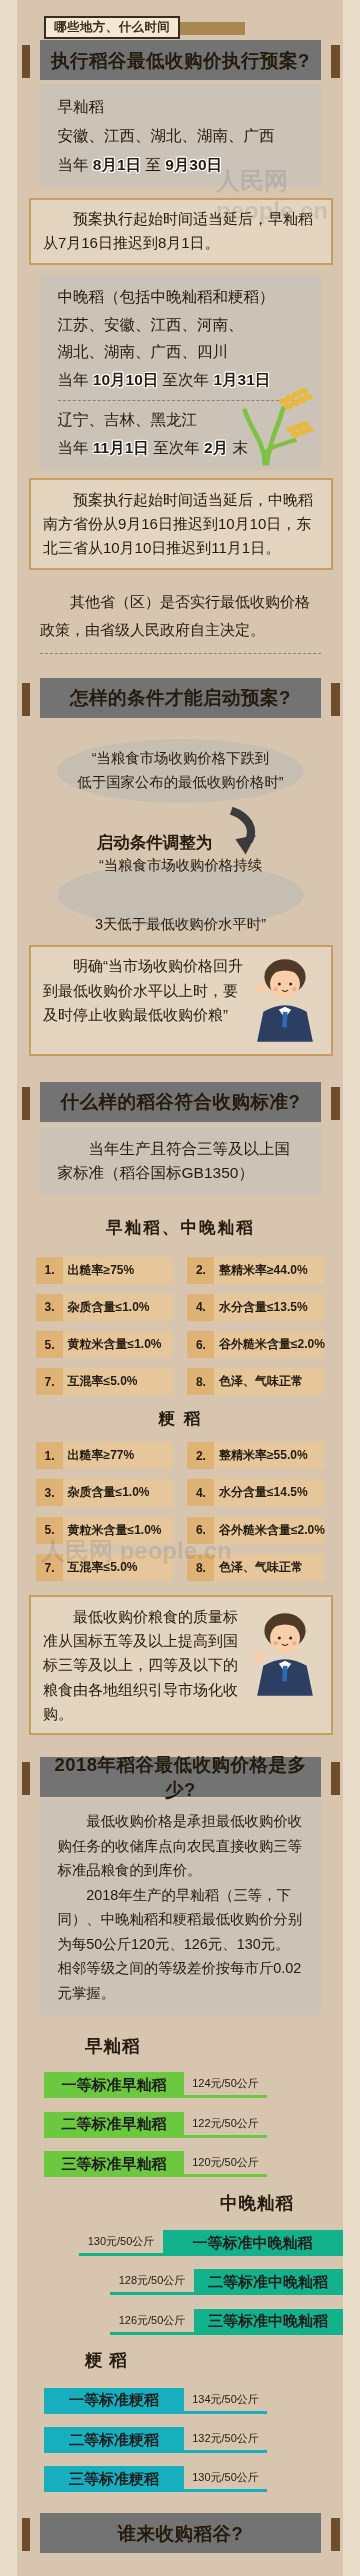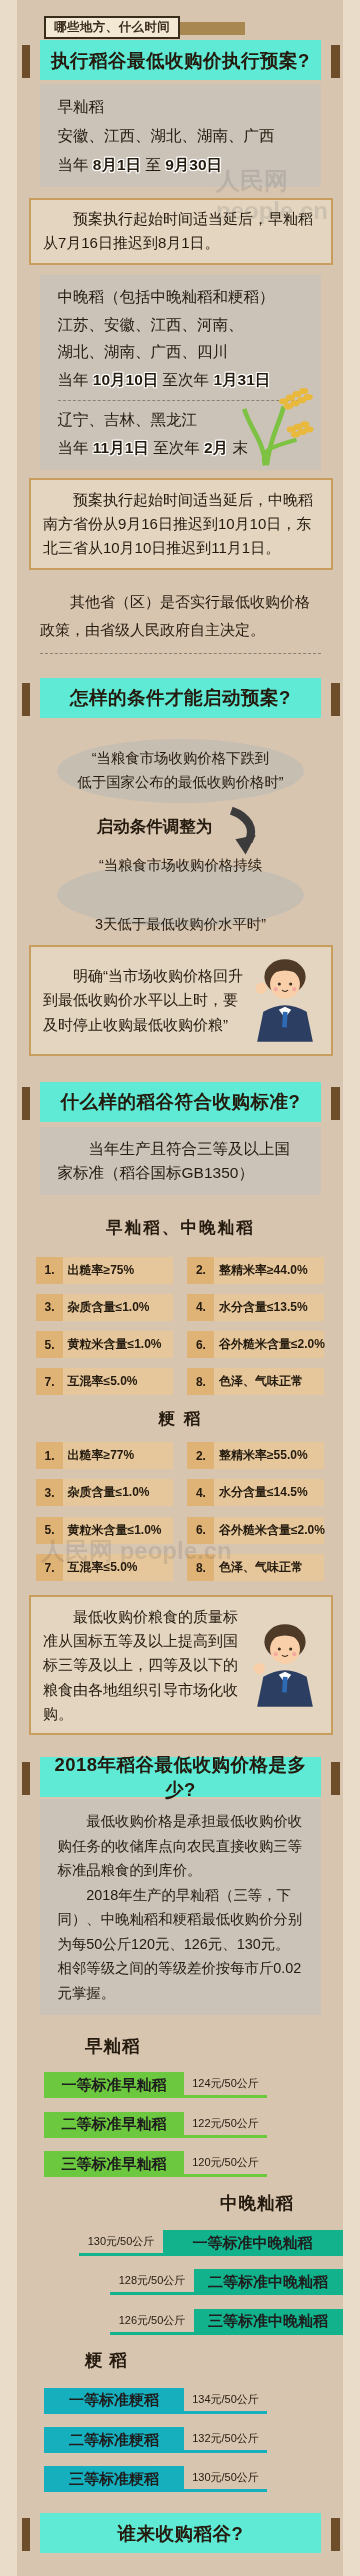--- a/index.html
+++ b/index.html
@@ -10,40 +10,40 @@
   }
   .wm{position:absolute;font-size:24px;color:#0f172a;opacity:.10;font-weight:700;pointer-events:none;}
 
   
   .tag-row{position:relative;height:20.6px;margin:15.5px 0 0 0;}
   .tag-strip{position:absolute;left:155px;top:6.2px;width:90px;height:13.4px;background:#A98750;}
   .tag{position:absolute;left:44px;top:0;background:#F2E8D4;border:2.1px solid #3A2C1C;color:#3A2C1C;
        font-size:12.4px;font-weight:800;padding:1px 8.2px;letter-spacing:0.5px;}
 
   
-  .band{width:281px;margin:4.1px auto 0;height:40px;background:#5eead4;display:flex;align-items:center;justify-content:center;
+  .band{width:281px;margin:4.1px auto 0;height:40px;background:#737373;display:flex;align-items:center;justify-content:center;
         font-size:18.5px;font-weight:800;letter-spacing:0.5px;color:#241A0E;position:relative;text-align:center;}
   .band::before,.band::after{content:"";position:absolute;width:8.8px;height:33px;background:#6E4D2B;top:5.2px;}
   .band::before{left:-18.5px;} .band::after{right:-18.5px;}
 
   .gbox{width:281px;margin:0 auto;background:#CBC3B8;box-sizing:border-box;padding:10.3px 17.5px;font-size:15.5px;line-height:1.55;}
   .nbox{width:304px;margin:0 auto;background:#E3D5BF;border:2.1px solid #C79E5D;box-sizing:border-box;
         padding:7.2px 12.4px;font-size:15px;line-height:1.62;}
   .indent{text-indent:2em;}
   .hl{font-weight:700;text-shadow:-1px -1px 0 #fff,1px -1px 0 #fff,-1px 1px 0 #fff,1px 1px 0 #fff,0 0 2.6px #fff;}
   .dashed{border:none;border-top:1.5px dashed #8A8275;width:281px;margin:8.2px auto 0;}
   .dashed-in{border:none;border-top:1.5px dashed #8A8275;width:100%;margin:7.2px 0;}
 
   .ellipse{width:247px;height:64px;margin:0 auto;background:#C7BEB2;border-radius:50%;
            display:flex;flex-direction:column;align-items:center;justify-content:center;
            font-size:14.4px;line-height:1.6;text-align:left;}
   .arrow-row{display:flex;align-items:flex-start;justify-content:center;gap:5.2px;margin-top:3.1px;height:53px;}
-  .arrow-label{font-size:16.5px;font-weight:800;margin-top:10px;}
-
-  .flexbox{display:flex;align-items:center;gap:7px;}
+  .arrow-label{font-size:16.5px;font-weight:800;margin-top:26px;}
+
+  .flexbox{display:flex;gap:7px;}
   .flexbox .txt{flex:1;}
 
   .subtitle{text-align:center;font-size:16.5px;font-weight:800;letter-spacing:2.1px;}
   .sgrid{width:289px;margin:0 auto;display:grid;grid-template-columns:137px 137px;column-gap:14.4px;row-gap:10.3px;}
   .sitem{height:27px;background:#E5C79B;display:flex;align-items:center;font-weight:700;font-size:12px;}
   .sitem .num{width:27px;height:27px;background:#DFB276;flex:none;display:flex;align-items:center;justify-content:center;font-size:12px;}
   .sitem .lbl{padding-left:4.6px;white-space:nowrap;}
 
   .ptitle{font-size:17.5px;font-weight:800;letter-spacing:1px;}
   .pl{margin-left:85px;} .pr{text-align:right;margin-right:67px;}

